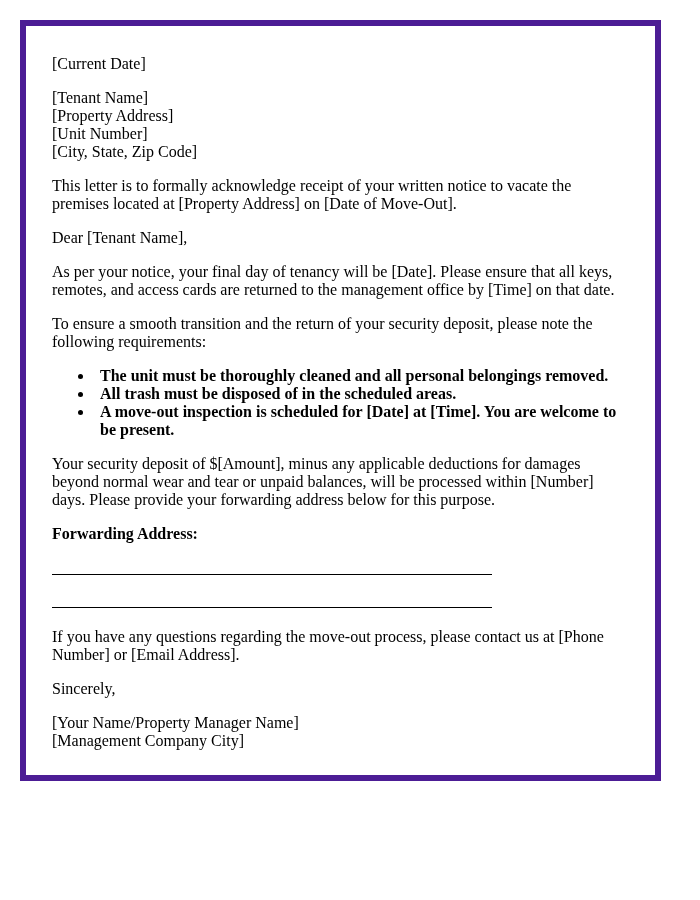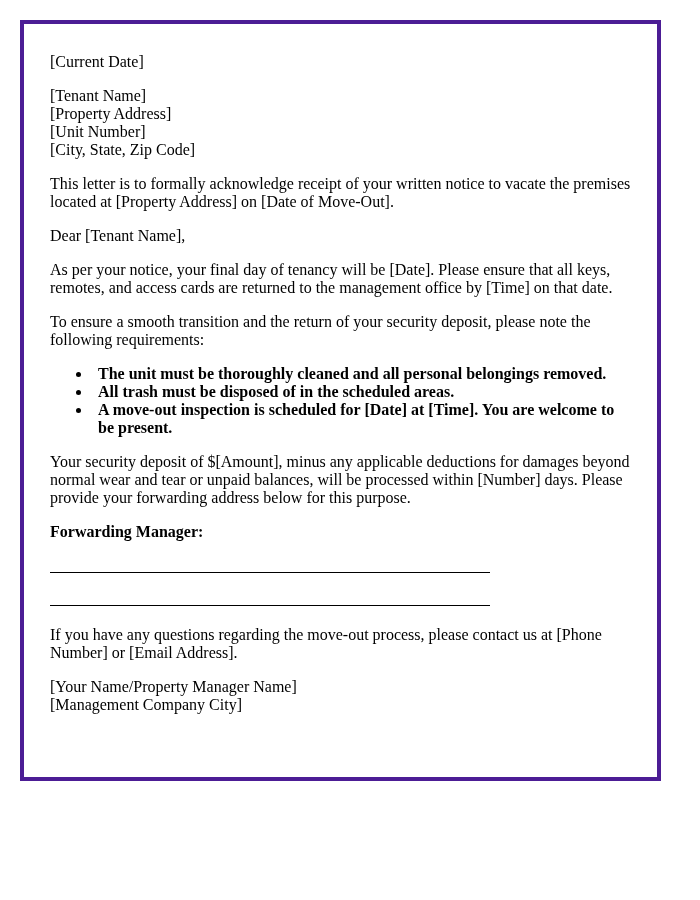--- a/index.html
+++ b/index.html
@@ -20,21 +20,21 @@
     line-height: 18px;
     color: #000000;
   }
   .page {
     position: absolute;
     left: 20px;
     top: 20px;
     width: 641px;
     height: 761px;
     box-sizing: border-box;
-    border: 4px solid #4c1d95;
+    border: 6px solid #4c1d95;
     background: #ffffff;
     padding: 29px 26px 20px 26px;
     overflow: hidden;
   }
   .page p {
     margin: 16px 0;
   }
   .page p:first-child {
     margin-top: 0;
   }
@@ -92,27 +92,28 @@
     <p>To ensure a smooth transition and the return of your security deposit, please note the following requirements:</p>
 
     <ul class="req-list">
       <li>The unit must be thoroughly cleaned and all personal belongings removed.</li>
       <li>All trash must be disposed of in the scheduled areas.</li>
       <li>A move-out inspection is scheduled for [Date] at [Time]. You are welcome to be present.</li>
     </ul>
 
     <p>Your security deposit of $[Amount], minus any applicable deductions for damages beyond normal wear and tear or unpaid balances, will be processed within [Number] days. Please provide your forwarding address below for this purpose.</p>
 
-    <p class="bold-label">Forwarding Manager:</p>
+    <p class="bold-label">Forwarding Address:</p>
 
     <div class="addr-line first"></div>
     <div class="addr-line second"></div>
 
     <p class="after-lines">If you have any questions regarding the move-out process, please contact us at [Phone Number] or [Email Address].</p>
 
+    <p>Sincerely,</p>
 
     <p>
       <span class="block-line" style="display:block">[Your Name/Property Manager Name]</span>
       <span class="block-line" style="display:block">[Management Company City]</span>
     </p>
 
   </div>
 </div>
 
 </body></html>

